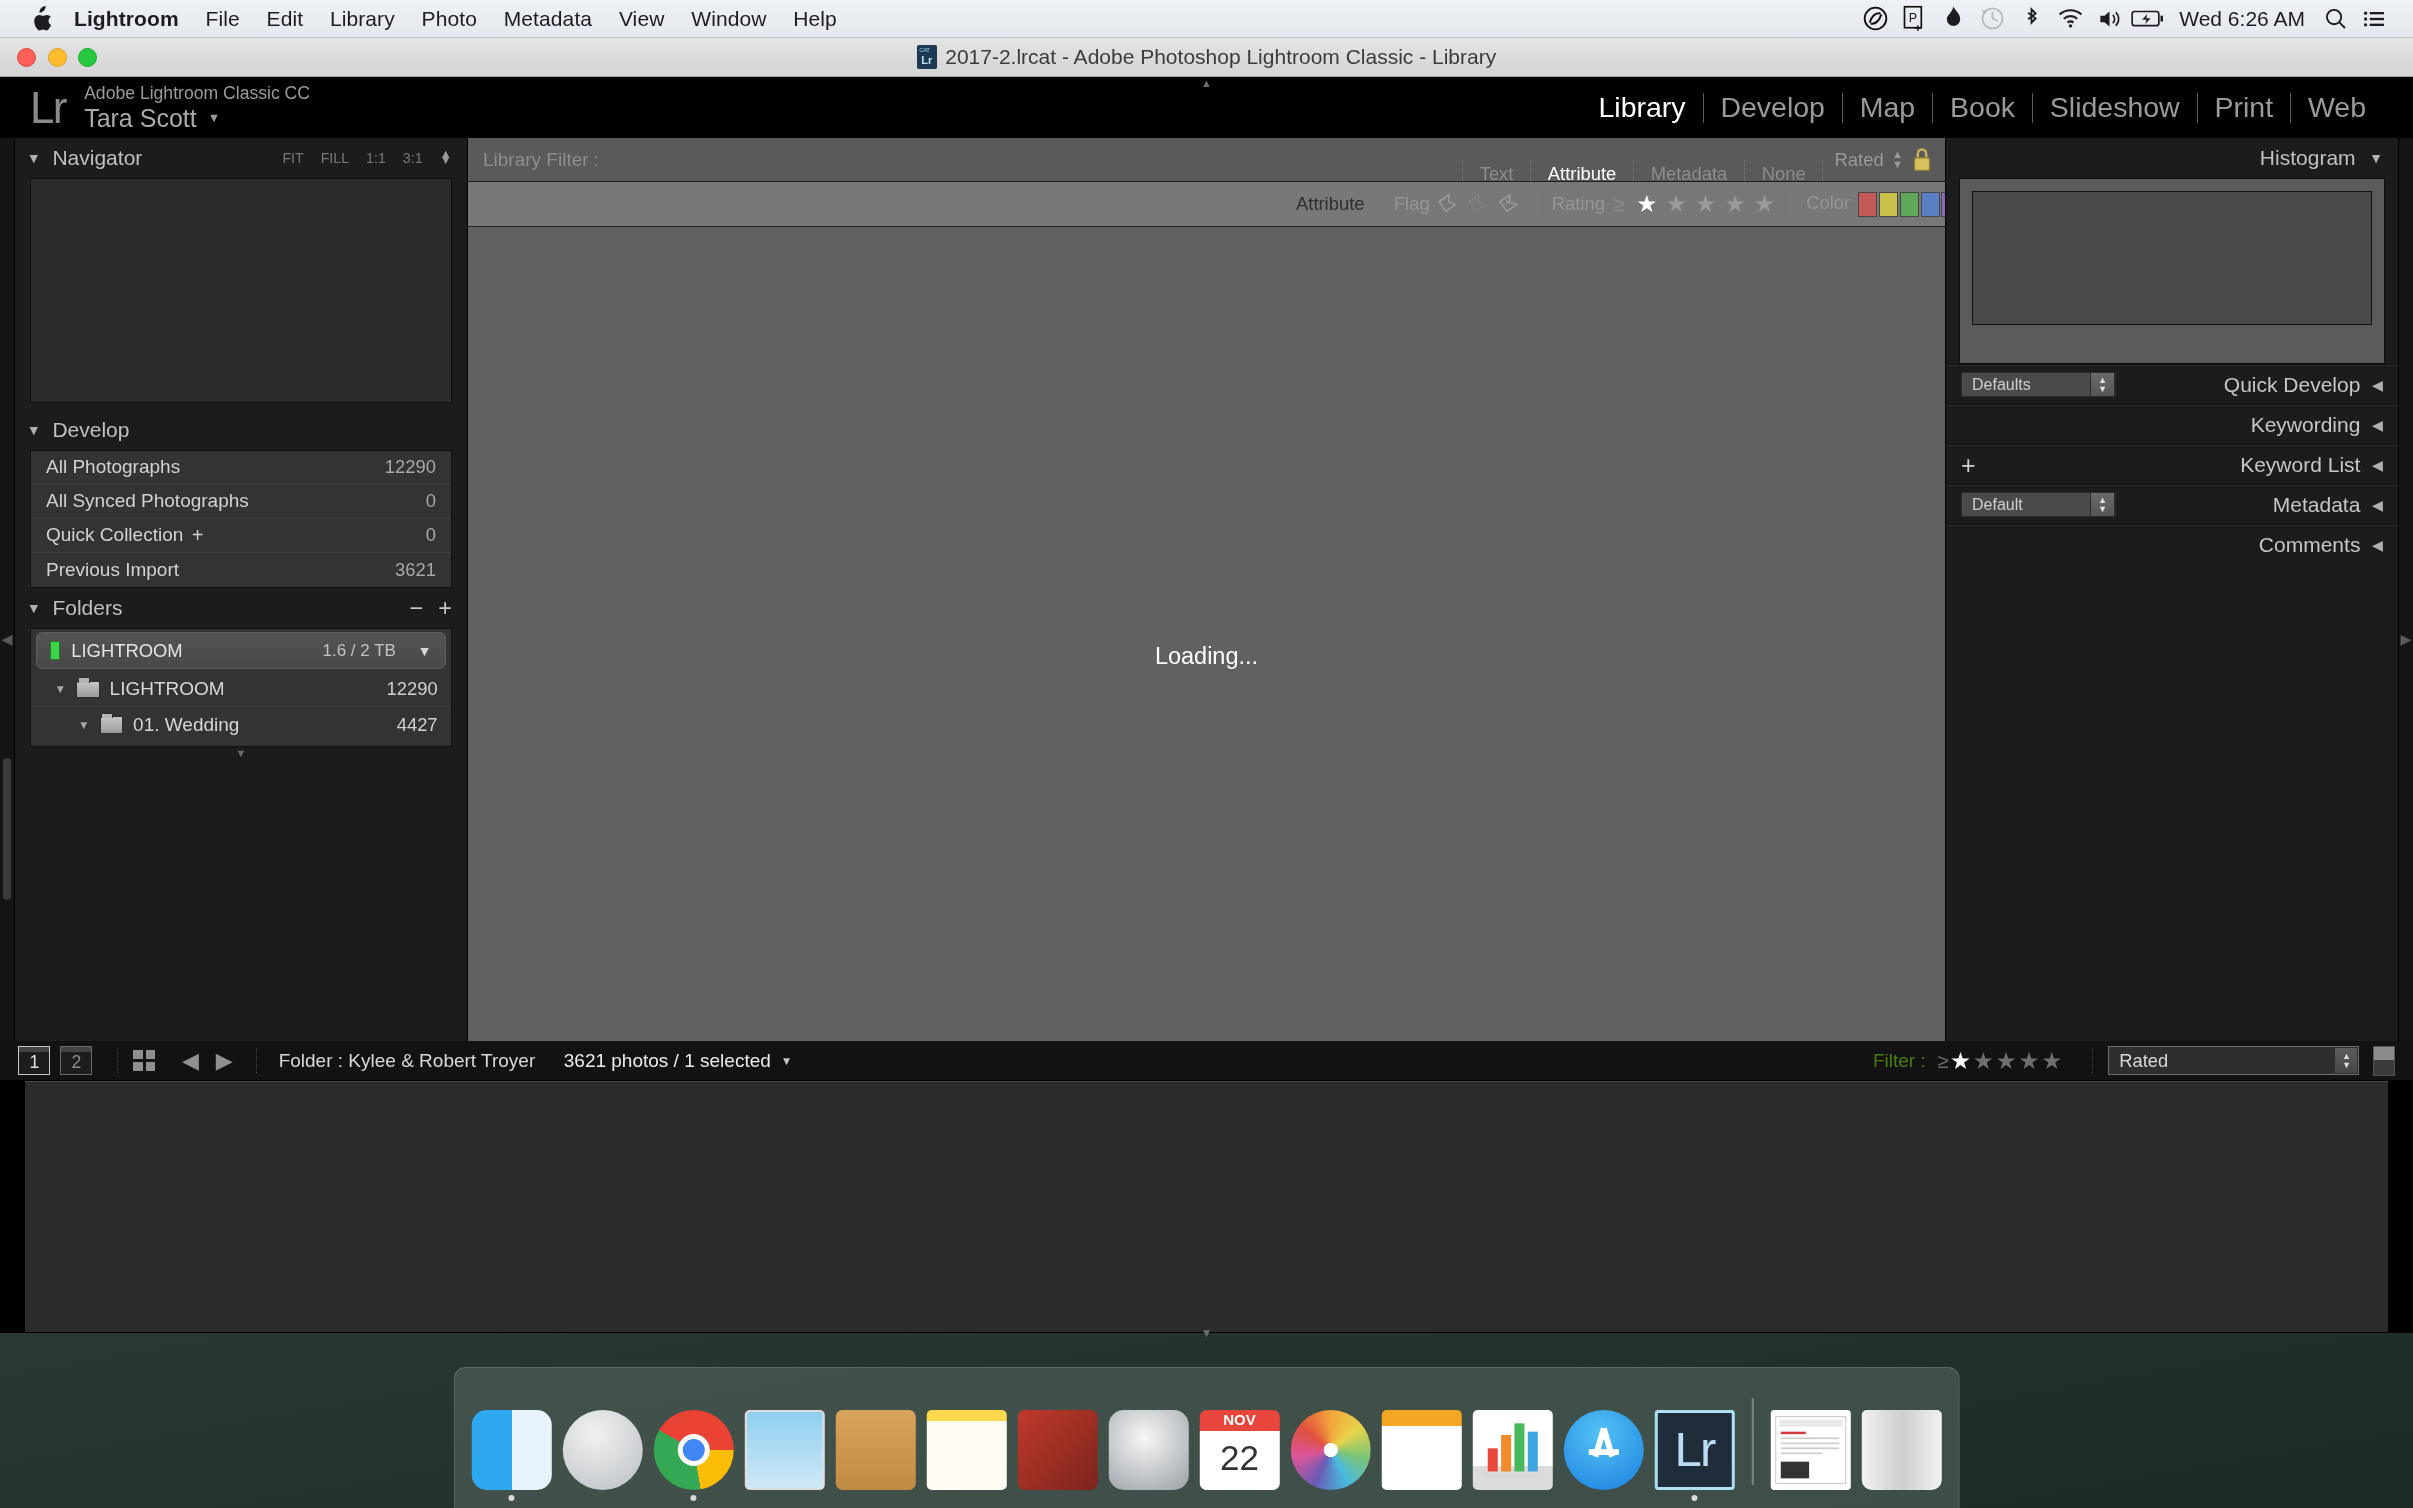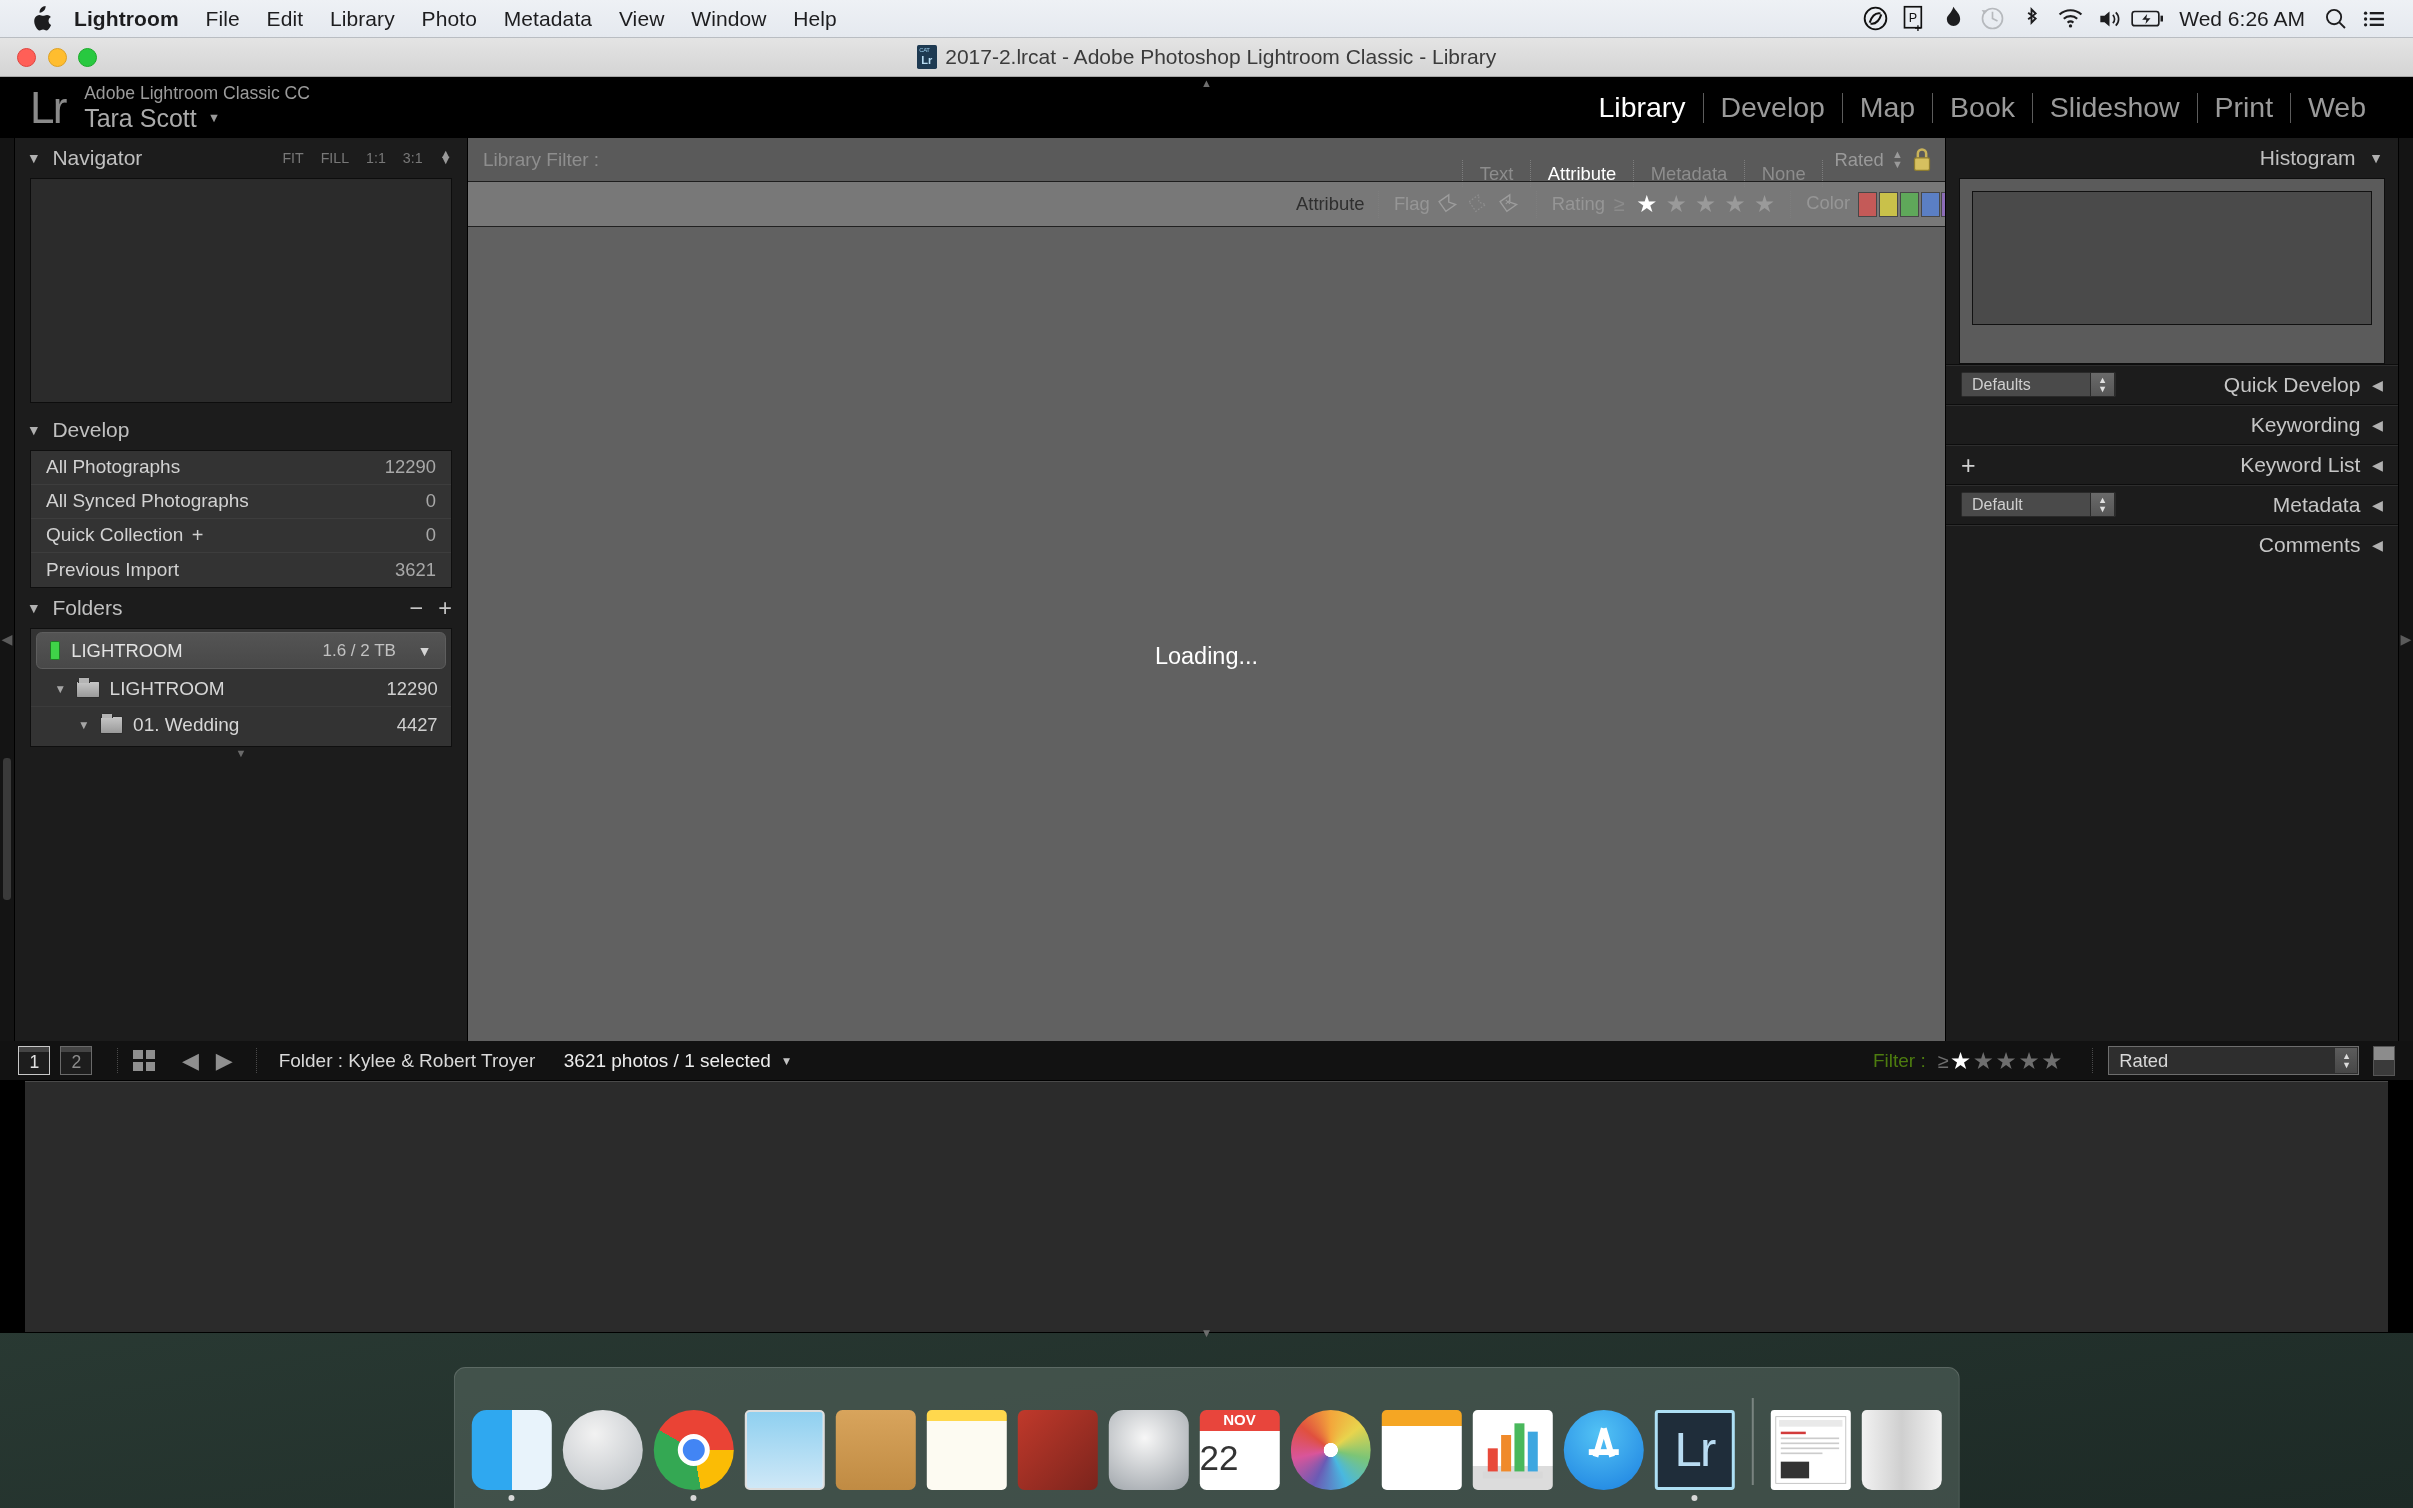--- a/index.html
+++ b/index.html
@@ -341,21 +341,21 @@
       border-radius: 50%; }
   .ic-pages { background: linear-gradient(to bottom, #f5a623 0 20%, #ffffff 20%); border-radius: 5px; }
   .ic-numbers { background: linear-gradient(to bottom, #ffffff 0 70%, #dcdcdc 70%); border-radius: 5px; }
   .ic-appstore { background: radial-gradient(circle at 45% 30%, #53c3f5, #1b7fe0); border-radius: 50%; }
   .ic-lightroom { background: #1f2d3a; border: 3.4px solid #aee0f5; border-radius: 3.4px;
       display:flex; align-items:center; justify-content:center; }
   .ic-lightroom span { color: #b9dcf2; font-size: 49px; font-weight: 300; line-height: 49px; letter-spacing:-1.7px;}
   .ic-doc { background: #ffffff; border-radius: 3.4px; }
   .ic-trash { background: linear-gradient(to right, #f2f2f2, #cfcfcf, #f2f2f2); border-radius: 5px 5px 10px 10px; }
 
-  .ic-cal-day { position:absolute; left:0; right:0; top:30%; text-align:left; font-size:35px; color:#333; line-height:47px;}
+  .ic-cal-day { position:absolute; left:0; right:0; top:30%; text-align:center; font-size:35px; color:#333; line-height:47px;}
   .ic-cal-mon { position:absolute; left:0; right:0; top:1.7px; text-align:center; font-size:15px; color:#fff; line-height:17px; font-weight:bold;}
 </style>
 </head>
 <body>
 
 <div id="root">
 
   <div class="desktop-bg"></div>
 
   <div class="menubar">

